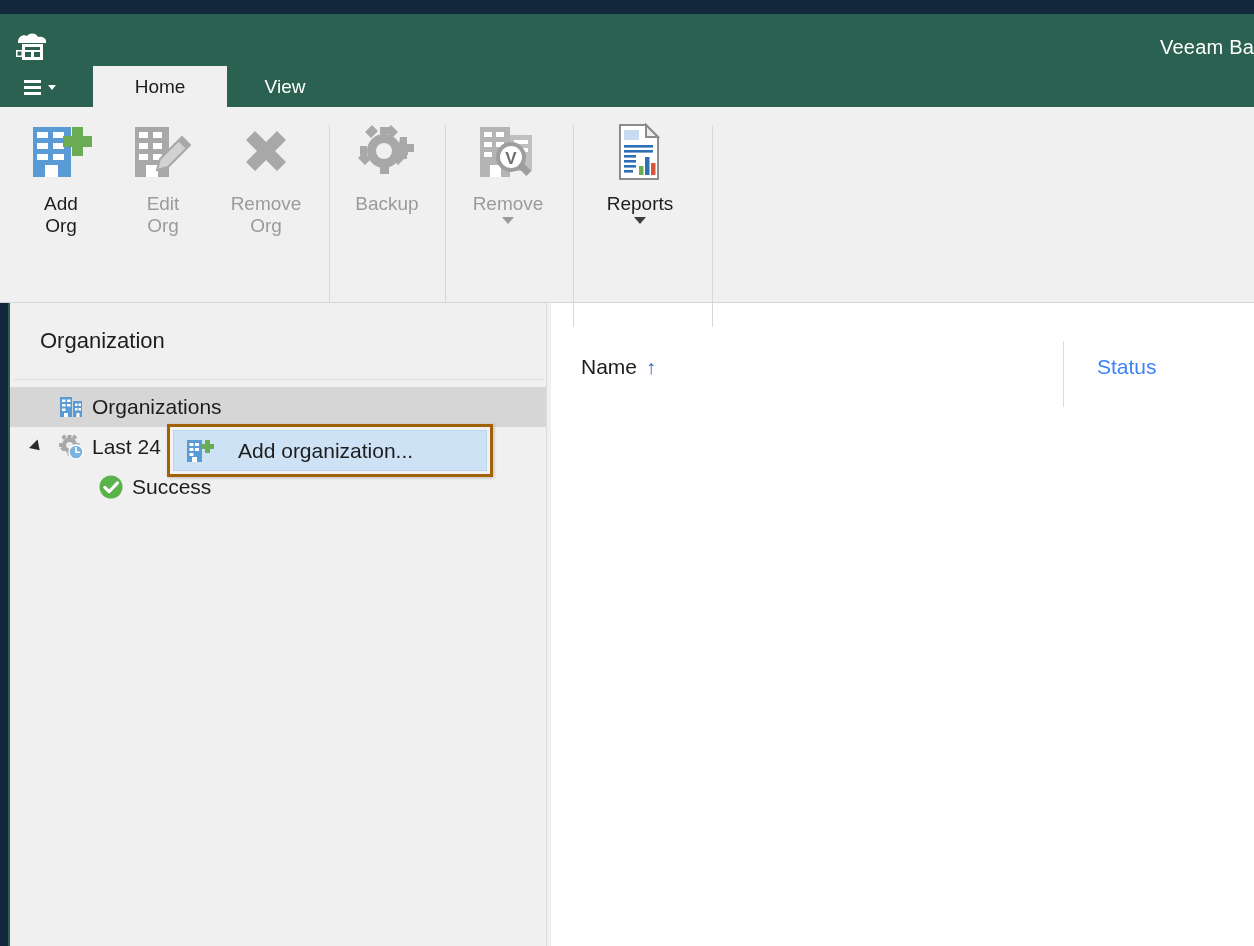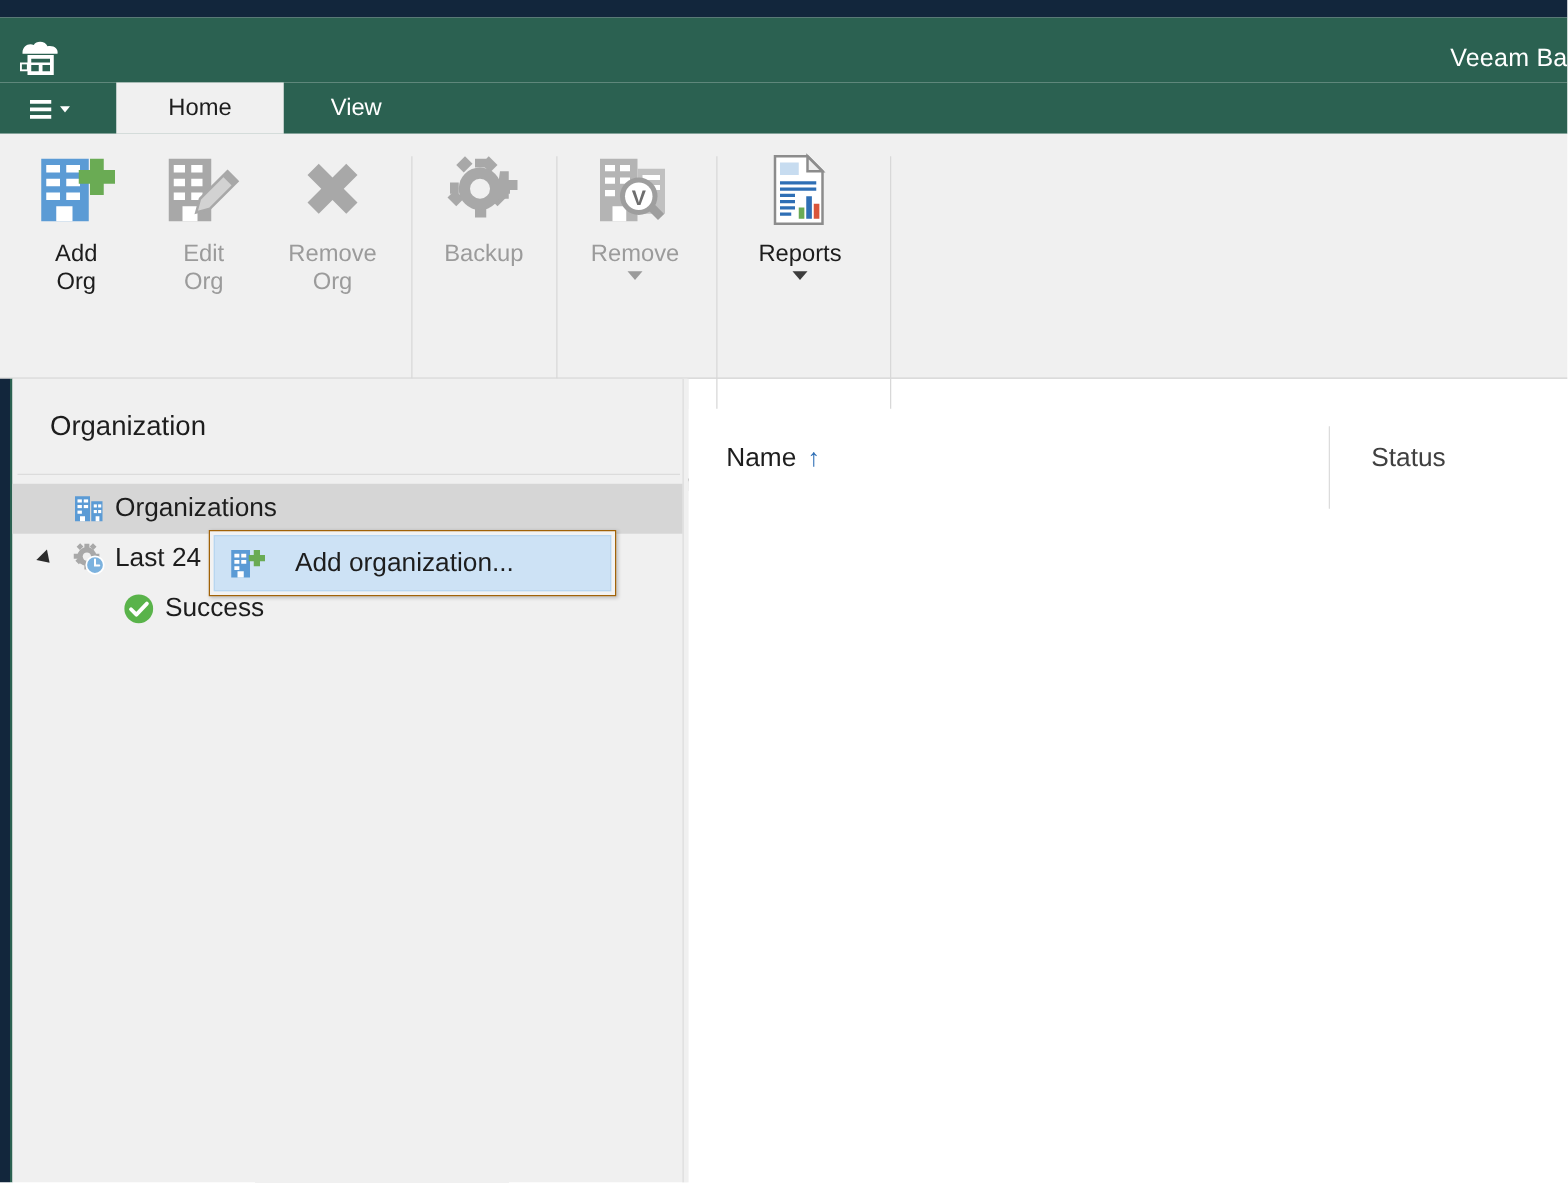--- a/index.html
+++ b/index.html
@@ -165,21 +165,21 @@
   }
   .gcol-sep {
     position: absolute; top: 14px; width: 1px; height: 66px; background: #dcdcdc;
   }
 
   
   .ctxmenu {
     position: absolute; left: 167px; top: 424px;
     width: 326px; height: 53px;
     background: #f2f2f2;
-    border: 1px solid #a16207;
+    border: 3px solid #a16207;
     box-shadow: 1px 1px 3px rgba(0,0,0,0.22);
     padding: 3px;
   }
   .ctxitem {
     width: 100%; height: 100%;
     display: flex; align-items: center;
     background: #cde2f5; border: 1px solid #b8d6f0;
     cursor: default; user-select: none;
   }
   .ctxitem .cicon {
@@ -430,21 +430,21 @@
   <div class="splitter"></div>
 
   <div class="rightpanel">
     <div class="grid-head">
       <div class="gcol" style="left:30px;">
         <span style="color:#1d1d1d;">Name</span>
         <span class="sortarrow">↑</span>
       </div>
       <div class="gcol-sep" style="left:512px;"></div>
       <div class="gcol" style="left:546px;">
-        <span style="color:#404040;">Status</span>
+        <span style="color:#3b82f6;">Status</span>
       </div>
     </div>
   </div>
 
   <div class="ctxmenu">
     <div class="ctxitem">
       <span class="cicon">
         <svg width="30" height="30" viewBox="0 0 30 30">
           <rect x="3" y="4" width="15" height="22" fill="#5b9bd5"></rect>
           <rect x="5.5" y="7" width="4" height="3" fill="#ffffff"></rect>

